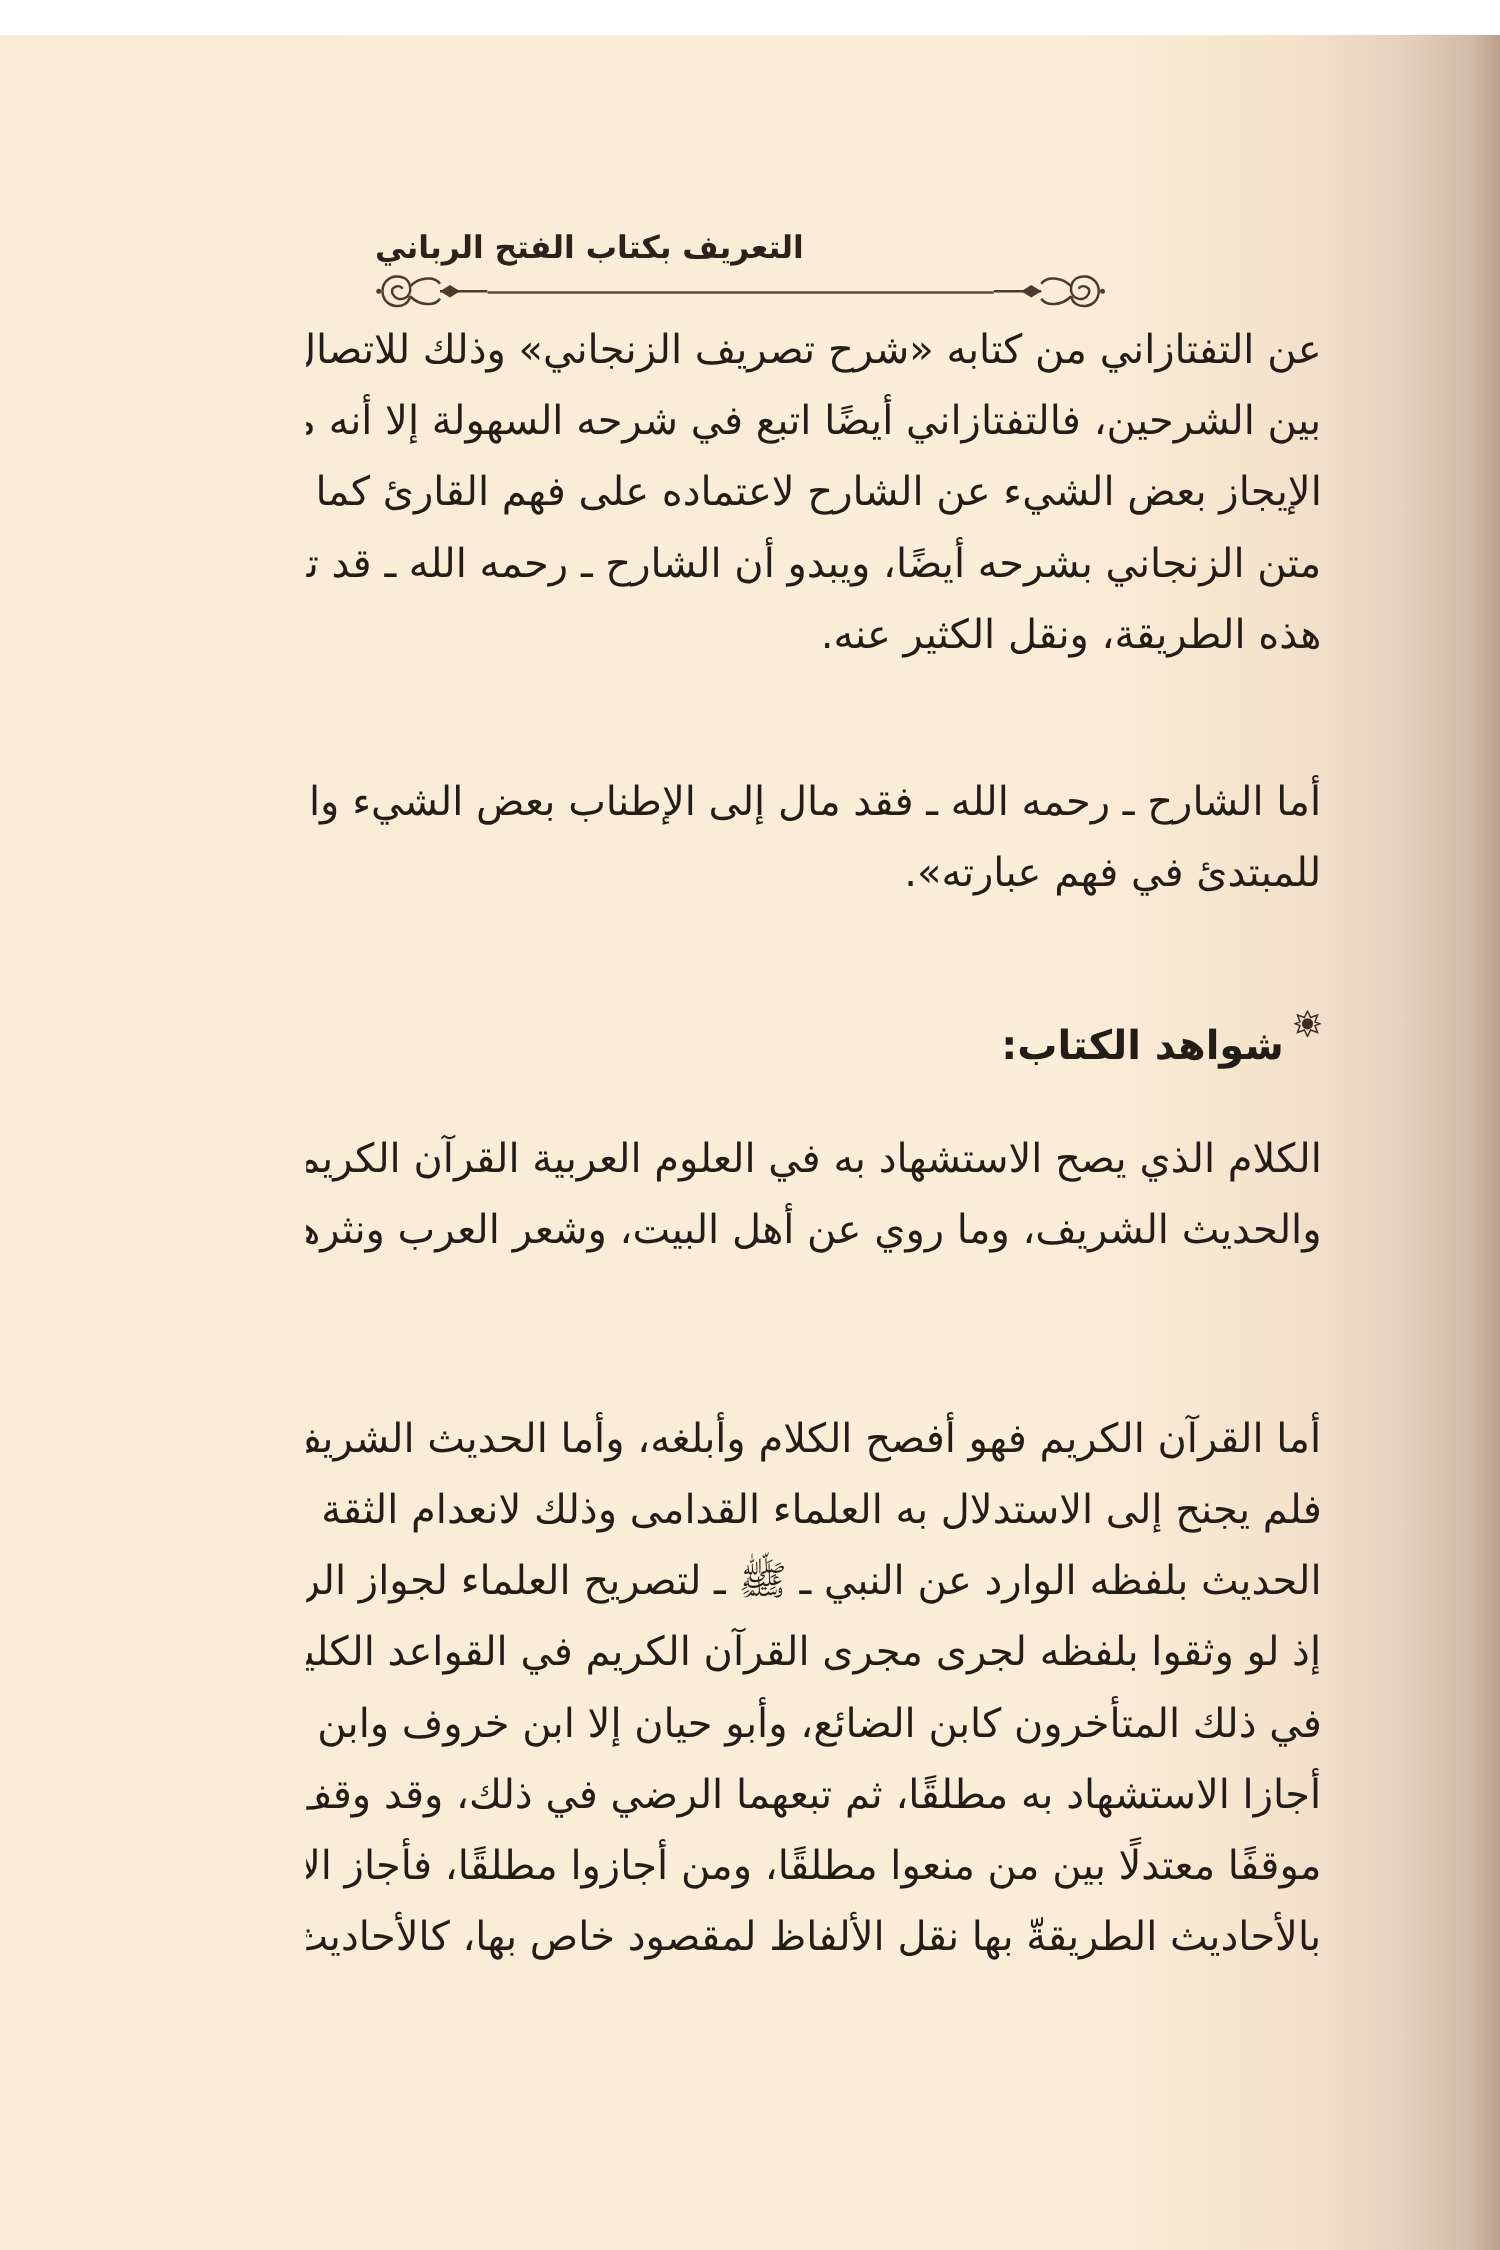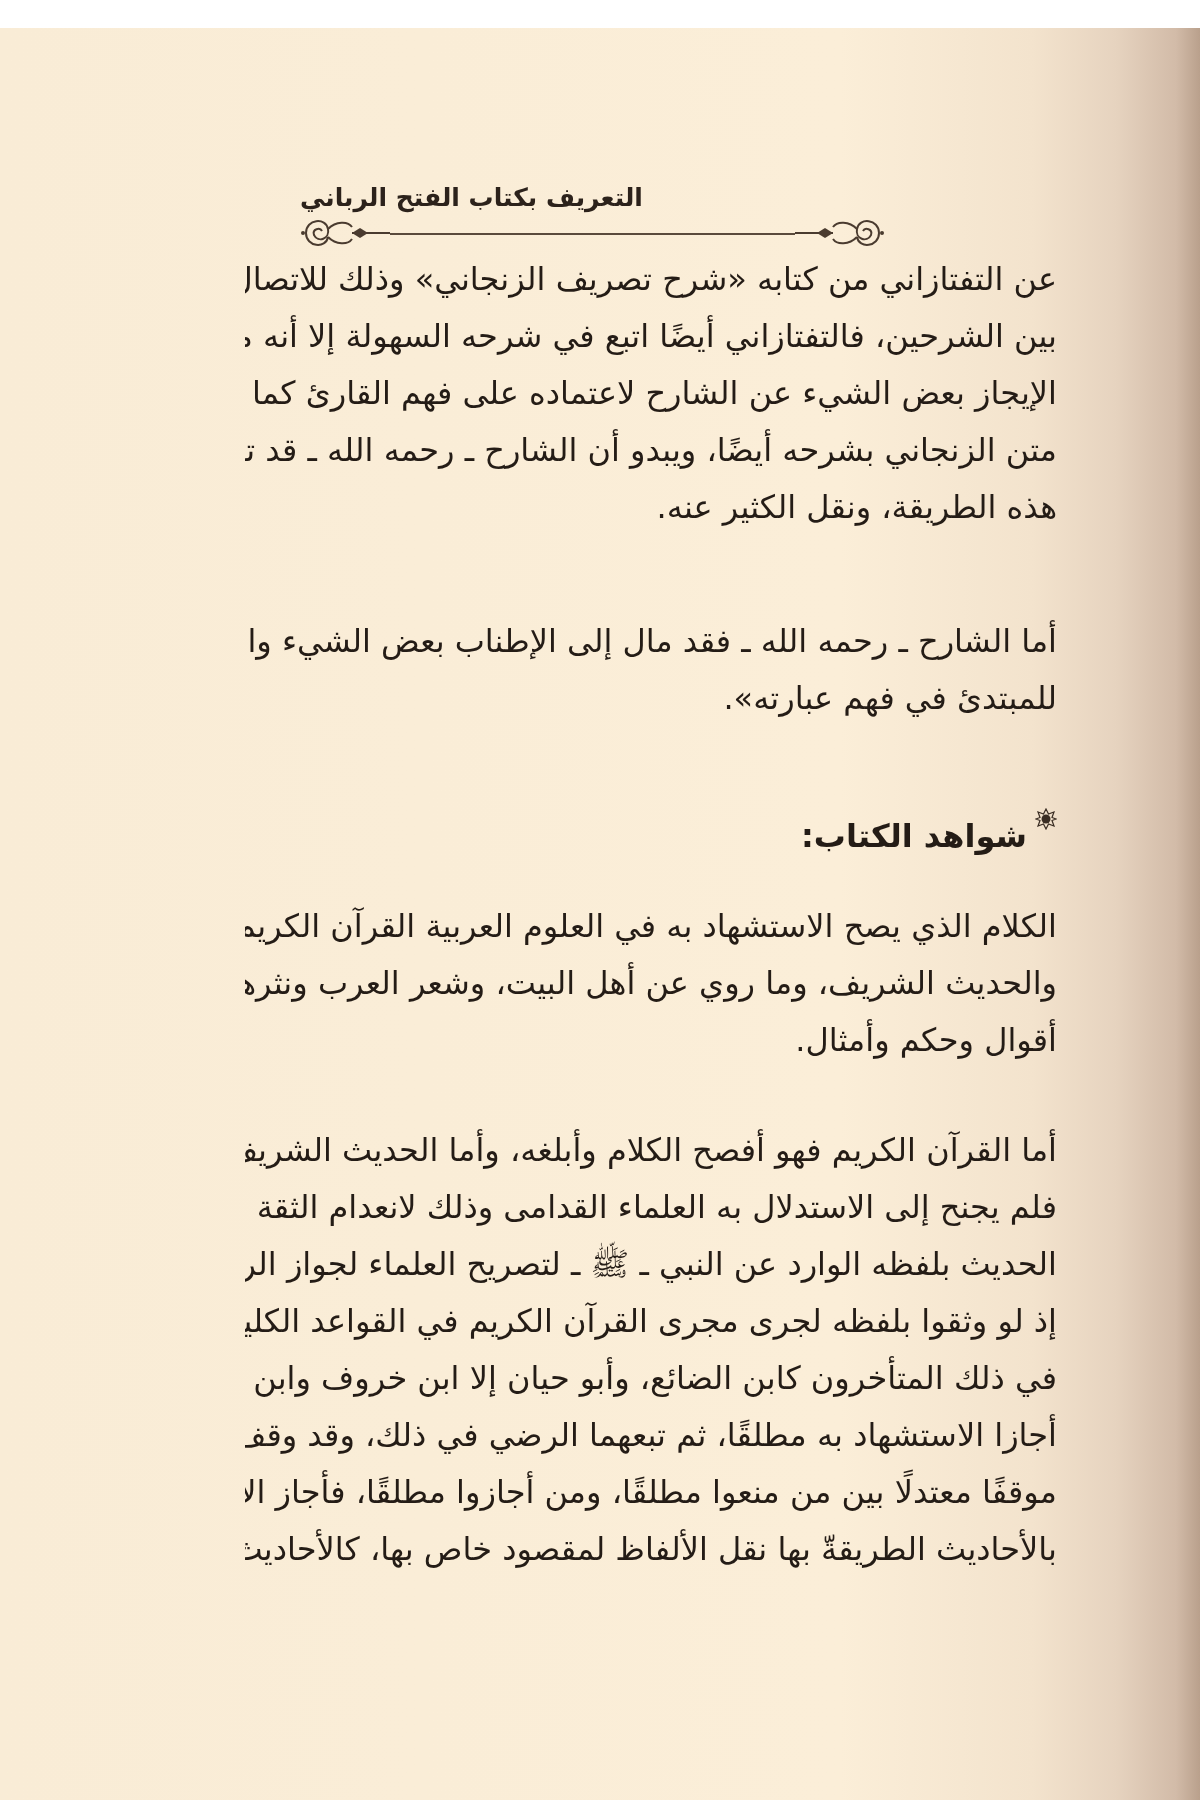--- a/index.html
+++ b/index.html
@@ -71,21 +71,20 @@
         <polygon points="11,1 13.5,6 19,4 17,9.5 21,11 17,12.5 19,18 13.5,16 11,21 8.5,16 3,18 5,12.5 1,11 5,9.5 3,4 8.5,6" fill="none" stroke="#3a2d23" stroke-width="1.2"></polygon>
         <circle cx="11" cy="11" r="4.5" fill="#3a2d23"></circle>
       </svg>
       <span>شواهد الكتاب:</span>
     </div>
   </div>
 
   <div class="body" style="top:870px">
     <div class="line">الكلام الذي يصح الاستشهاد به في العلوم العربية القرآن الكريم،</div>
     <div class="line">والحديث الشريف، وما روي عن أهل البيت، وشعر العرب ونثرهم من</div>
-    <div class="line last">أقوال وحكم وأمثال.</div>
   </div>
 
   <div class="body" style="top:1094px">
     <div class="line">أما القرآن الكريم فهو أفصح الكلام وأبلغه، وأما الحديث الشريف</div>
     <div class="line">فلم يجنح إلى الاستدلال به العلماء القدامى وذلك لانعدام الثقة في نقل</div>
     <div class="line">الحديث بلفظه الوارد عن النبي ـ ﷺ ـ لتصريح العلماء لجواز الرواية بالمعنى،</div>
     <div class="line">إذ لو وثقوا بلفظه لجرى مجرى القرآن الكريم في القواعد الكلية، وتبعهم</div>
     <div class="line">في ذلك المتأخرون كابن الضائع، وأبو حيان إلا ابن خروف وابن مالك فقد</div>
     <div class="line">أجازا الاستشهاد به مطلقًا، ثم تبعهما الرضي في ذلك، وقد وقف الشاطبي</div>
     <div class="line">موقفًا معتدلًا بين من منعوا مطلقًا، ومن أجازوا مطلقًا، فأجاز الاستشهاد</div>

